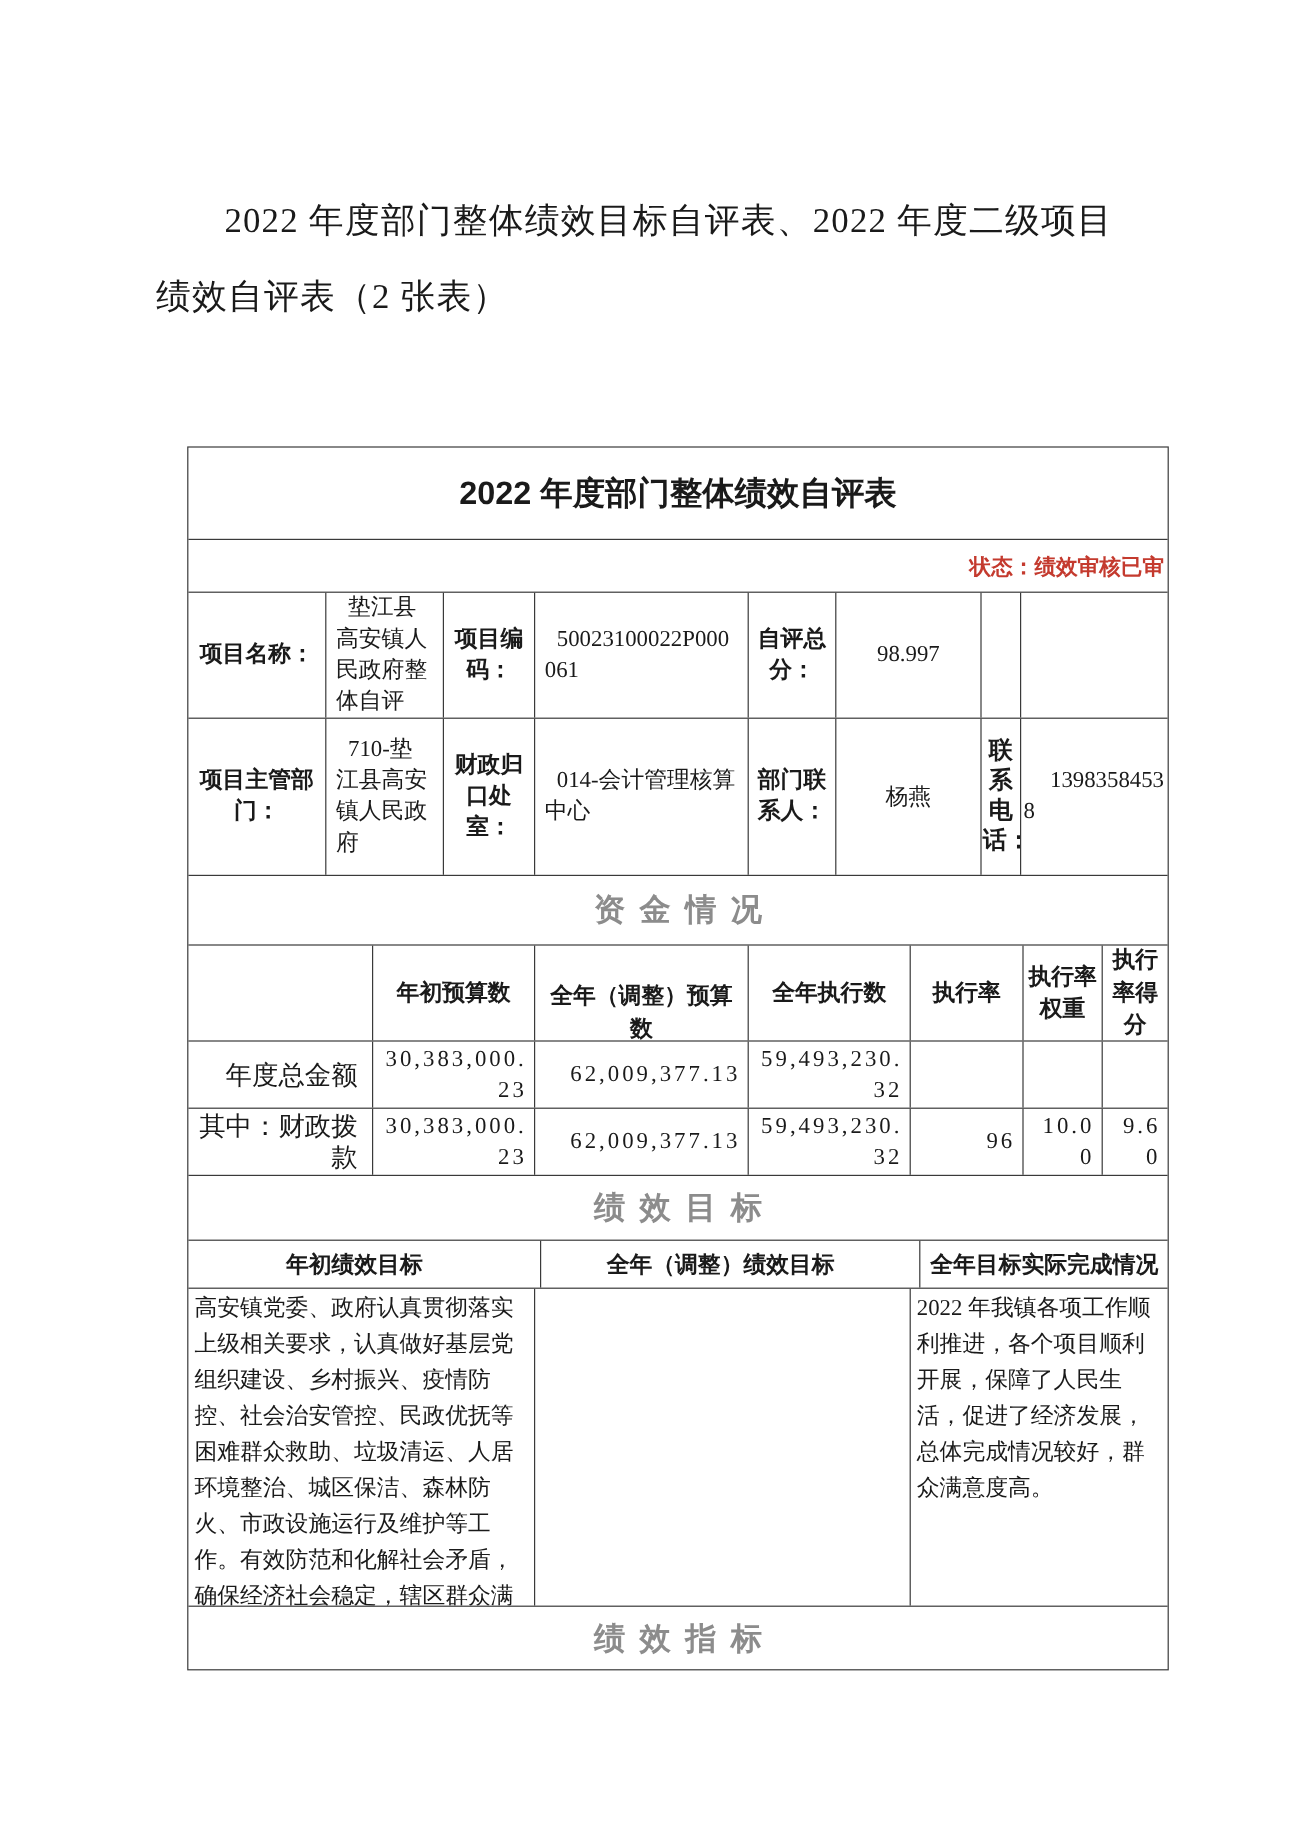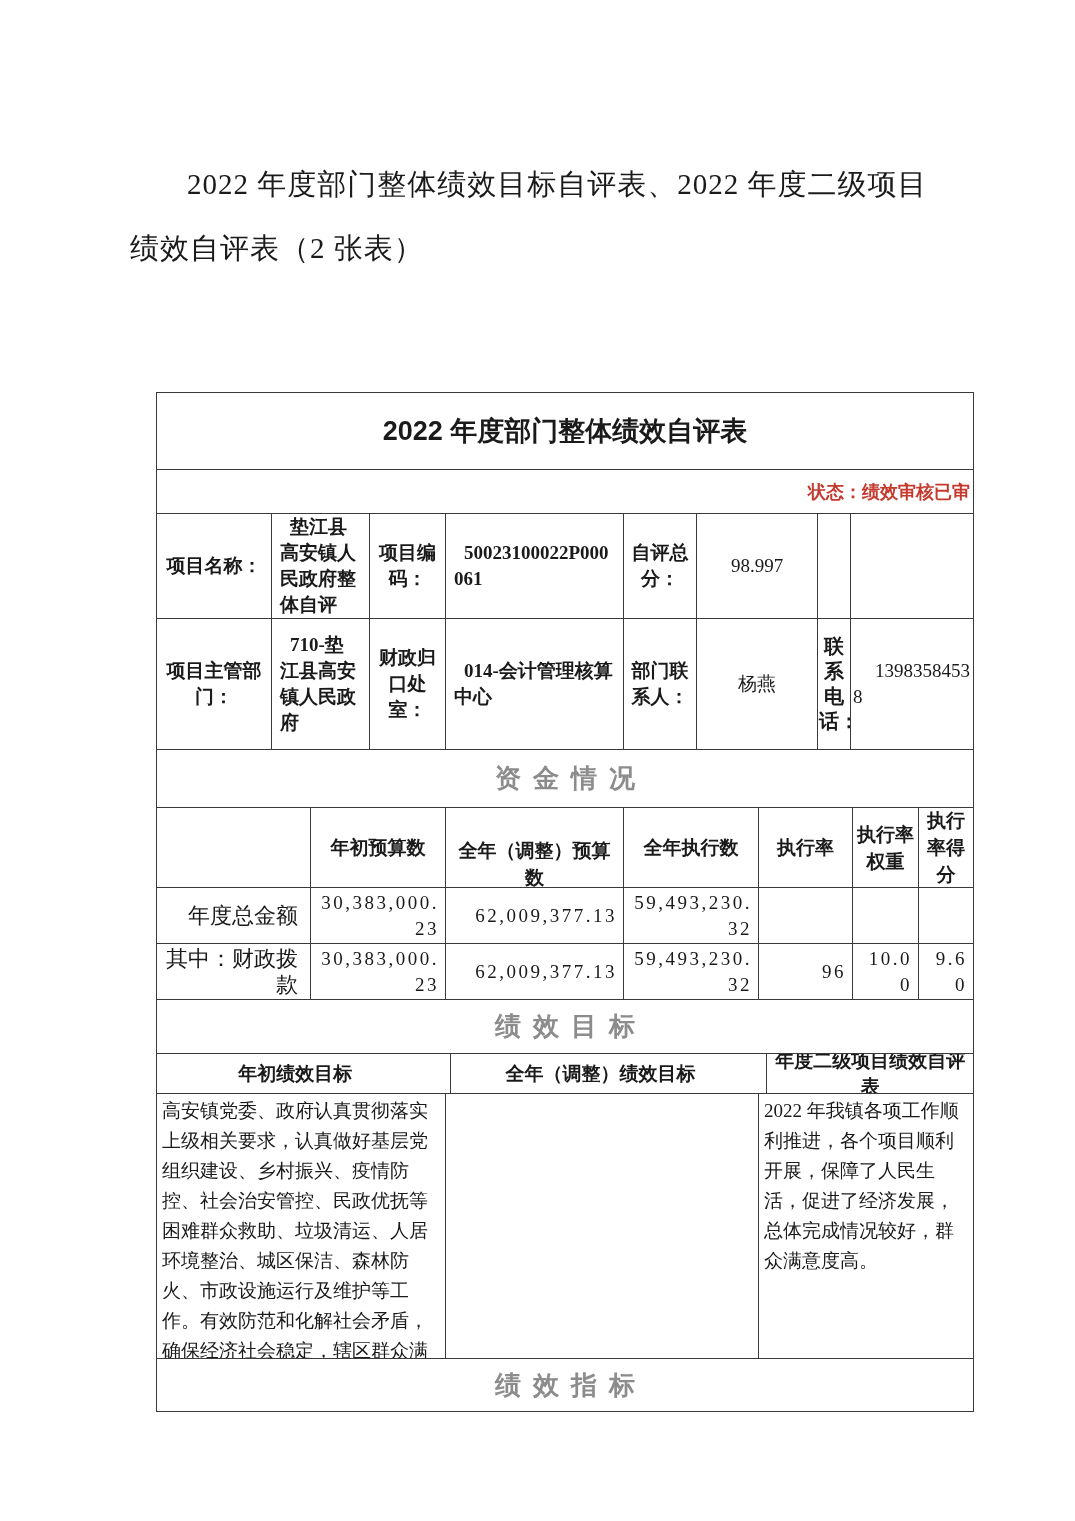--- a/index.html
+++ b/index.html
@@ -12,21 +12,21 @@
   .page{
     position:relative;width:1075px;height:1521px;background:#fff;overflow:hidden;
     font-family:"Liberation Serif","DejaVu Serif",serif;color:var(--ink);
   }
   .doc-title{
     position:absolute;left:130px;top:152px;width:800px;
     font-size:29px;line-height:64px;text-indent:57px;
     letter-spacing:1px;
   }
   .eval-table{
-    position:absolute;left:156px;top:392px;width:818px;
+    position:absolute;left:156px;top:372px;width:818px;
     border:1px solid var(--border);box-sizing:border-box;
   }
   .row{display:flex;box-sizing:border-box;}
   .row + .row{border-top:1px solid var(--border);}
   .c{
     box-sizing:border-box;display:flex;flex-direction:column;justify-content:center;
     overflow:hidden;
   }
   .c + .c{border-left:1px solid var(--border);}
   .c > span{display:block;width:100%;box-sizing:border-box;}
@@ -41,21 +41,21 @@
   .status-row .c > span{
     text-align:right;padding-right:3px;font-weight:bold;font-size:18px;
     color:var(--status-red);
   }
   
   .info1{height:105px;}
   .info2{height:131px;}
   .iw1{width:114px}.iw2{width:98px}.iw3{width:76px}.iw4{width:178px}
   .iw5{width:73px}.iw6{width:121px}.iw7{width:33px}.iw8{width:123px}
   .lab > span{font-weight:bold;text-align:center;font-size:19px;line-height:26px;padding:2px;}
-  .val > span{font-size:19px;line-height:26px;text-align:left;text-indent:10px;padding:2px 8px;font-weight:bold;}
+  .val > span{font-size:19px;line-height:26px;text-align:left;text-indent:10px;padding:2px 8px;}
   .val-center > span{font-size:19px;text-align:center;padding:2px;}
   .code > span{word-break:break-all;}
   .phone > span{font-size:19px;line-height:26px;text-align:left;text-indent:22px;
     padding:2px 2px;word-break:break-all;}
   .vlabel > span{font-weight:bold;font-size:20px;line-height:25px;text-align:center;padding:1px;}
   
   .section-row1{height:58px;}
   .section-row2{height:54px;}
   .section-row3{height:53px;}
   .section-row .c > span{
@@ -241,21 +241,21 @@
     </div>
 
     <div class="row goals-header">
       <div class="c gh gw1">
         <span>年初绩效目标</span>
       </div>
       <div class="c gh gw2">
         <span>全年（调整）绩效目标</span>
       </div>
       <div class="c gh gw3">
-        <span>年度二级项目绩效自评表</span>
+        <span>全年目标实际完成情况</span>
       </div>
     </div>
 
     <div class="row goals-content">
       <div class="c gtext gw1">
         <span>高安镇党委、政府认真贯彻落实上级相关要求，认真做好基层党组织建设、乡村振兴、疫情防控、社会治安管控、民政优抚等困难群众救助、垃圾清运、人居环境整治、城区保洁、森林防火、市政设施运行及维护等工作。有效防范和化解社会矛盾，确保经济社会稳定，辖区群众满意度达 90%以上。</span>
       </div>
       <div class="c gtext gw2">
         <span></span>
       </div>

